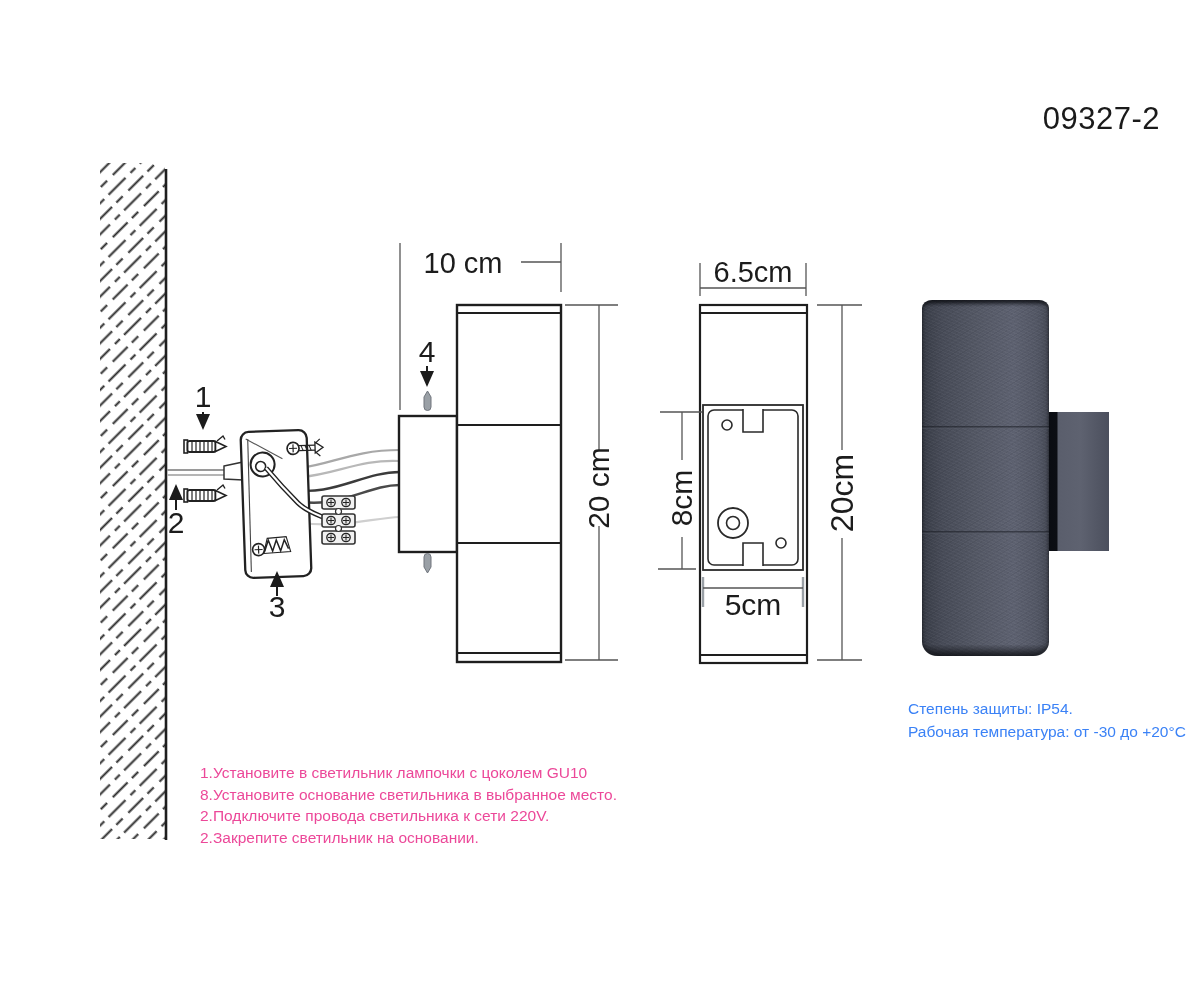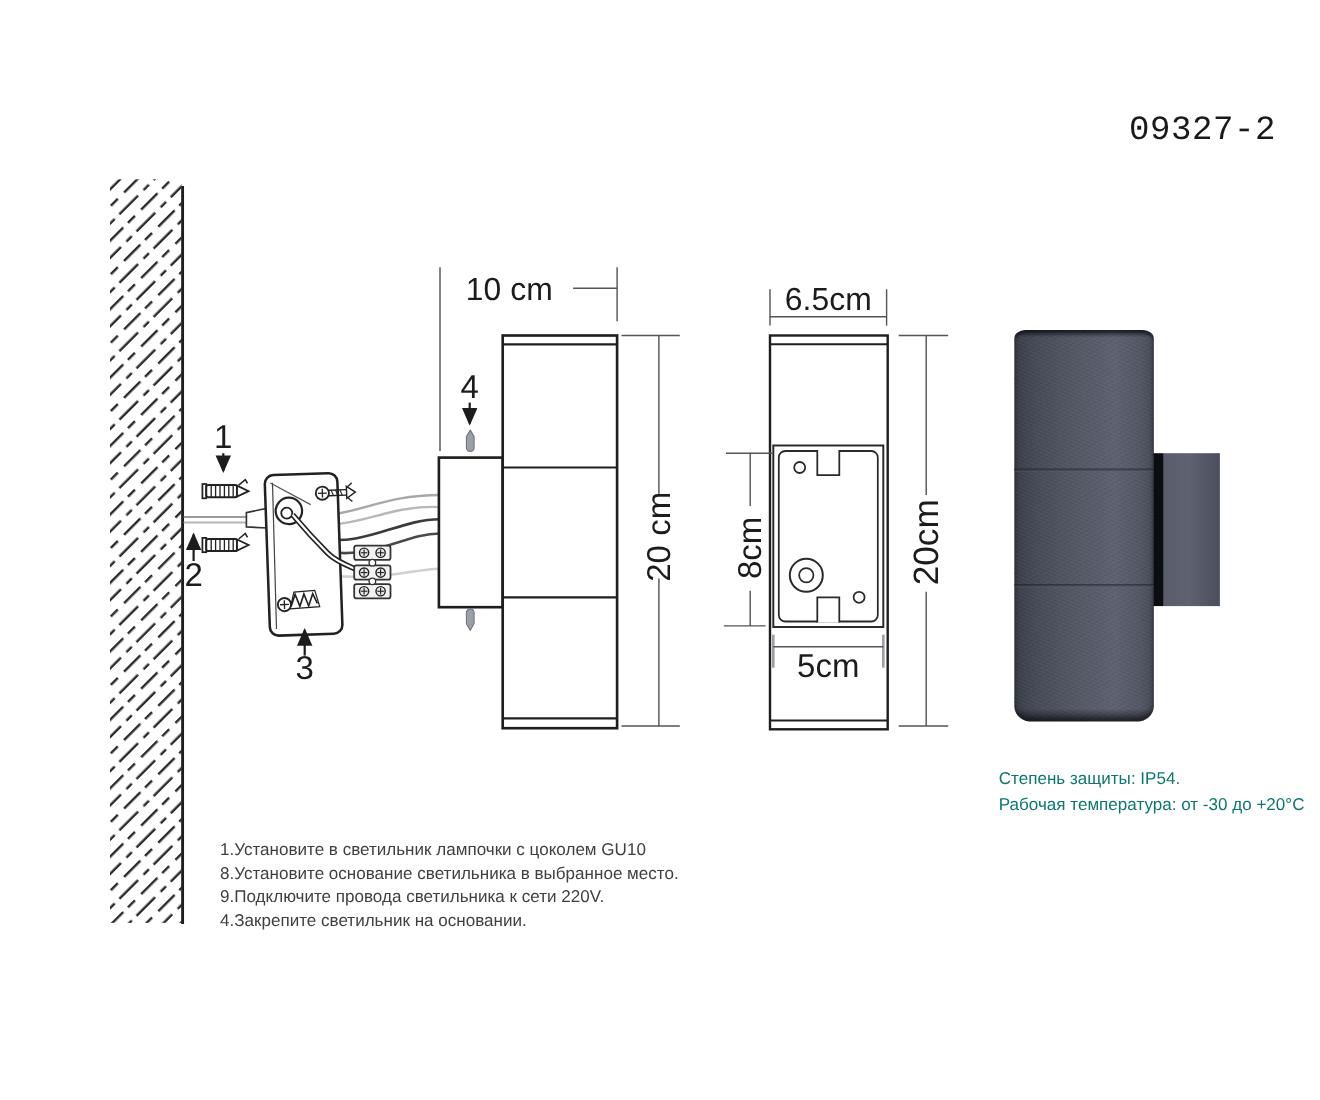--- a/index.html
+++ b/index.html
@@ -23,23 +23,23 @@
     border-radius:10px 10px 16px 16px / 8px 8px 14px 14px;
     box-shadow:inset 0 3px 3px rgba(0,0,0,0.45), inset 0 -4px 5px rgba(0,0,0,0.35);
   }
   .lamp-seam{position:absolute;left:0;width:100%;height:3px;
     background:linear-gradient(180deg,rgba(10,12,18,0.55),rgba(120,126,140,0.25));}
   .lamp-topline{position:absolute;left:2px;right:2px;top:0;height:7px;
     background:linear-gradient(180deg,rgba(8,10,16,0.55),rgba(0,0,0,0));border-radius:10px 10px 0 0/8px 8px 0 0;}
   .lamp-bottom{position:absolute;left:1px;right:1px;bottom:0;height:11px;
     background:linear-gradient(0deg,rgba(8,10,14,0.6),rgba(0,0,0,0.05));border-radius:0 0 16px 16px/0 0 12px 12px;}
   
-  .model-number{left:1018px;top:101px;width:142px;text-align:right;font-size:31px;letter-spacing:0.5px;color:#1a1a1a;font-family:Liberation Mono, monospace;}
-  .specs{left:908px;top:697px;font-size:15.5px;line-height:23px;color:#0f766e;}
-  .instructions{left:200px;top:762px;font-size:15.5px;line-height:21.5px;color:#404040;}
+  .model-number{left:1018px;top:101px;width:142px;text-align:right;font-size:31px;letter-spacing:0.5px;color:#1a1a1a;}
+  .specs{left:908px;top:697px;font-size:15.5px;line-height:23px;color:#3b82f6;}
+  .instructions{left:200px;top:762px;font-size:15.5px;line-height:21.5px;color:#ec4899;}
 </style>
 </head>
 <body>
 
 <div class="canvas">
 
   <svg class="abs" style="left:0;top:0" width="1200" height="1000" viewBox="0 0 1200 1000">
     <defs>
       <pattern id="hatch" width="44" height="22" patternUnits="userSpaceOnUse" patternTransform="rotate(-45)">
         <line x1="0" y1="5.5" x2="44" y2="5.5" stroke="#2a2a2a" stroke-width="2.2" stroke-dasharray="21 6 9 8"></line>
@@ -264,17 +264,17 @@
   <div class="abs model-number">09327-2</div>
 
   <div class="abs specs">
     <div>Степень защиты: IP54.</div>
     <div>Рабочая температура: от -30 до +20°C</div>
   </div>
 
   <div class="abs instructions">
     <div>1.Установите в светильник лампочки с цоколем GU10</div>
     <div>8.Установите основание светильника в выбранное место.</div>
-    <div>9.Подключите провода светильника к сети 220V.</div>
-    <div>4.Закрепите светильник на основании.</div>
+    <div>2.Подключите провода светильника к сети 220V.</div>
+    <div>2.Закрепите светильник на основании.</div>
   </div>
 
 </div>
 
 </body></html>

